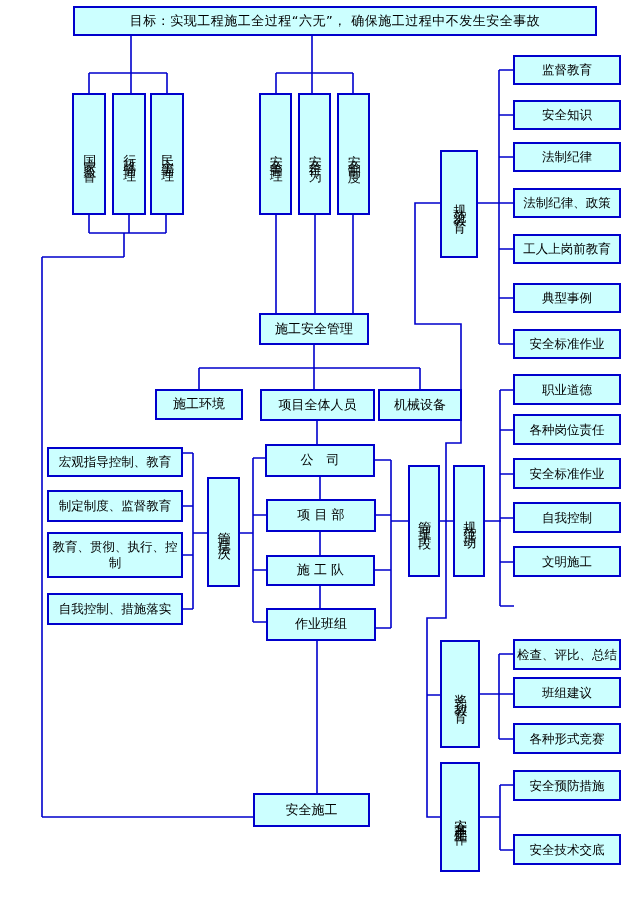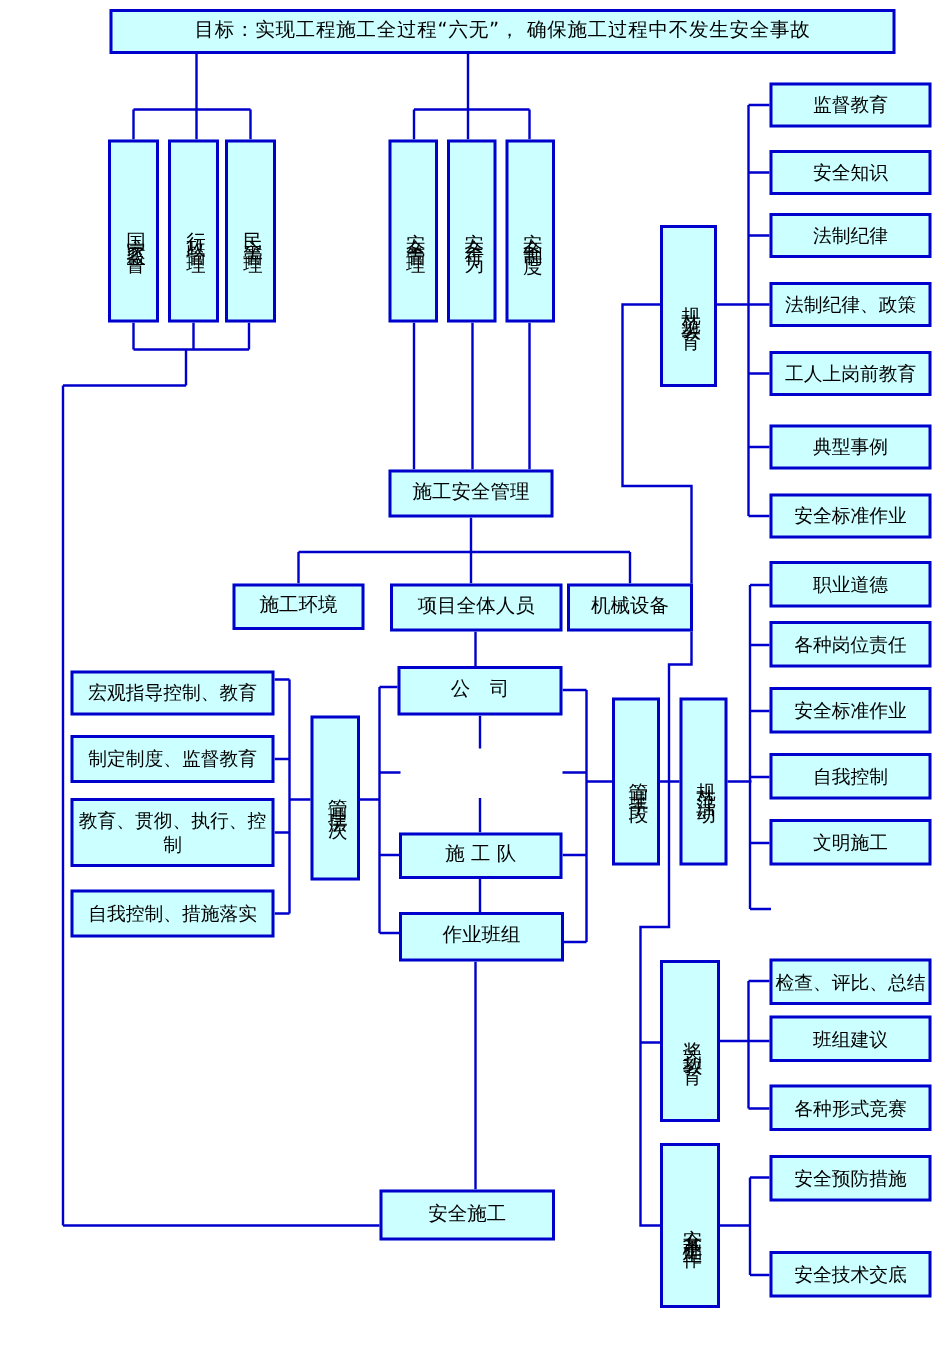--- a/index.html
+++ b/index.html
@@ -52,20 +52,21 @@
   <div class="box vbox" style="left:298px;top:93px;width:33px;height:122px">安全行为</div>
   <div class="box vbox" style="left:337px;top:93px;width:33px;height:122px">安全制度</div>
 
   <div class="box" style="left:259px;top:313px;width:110px;height:32px">施工安全管理</div>
 
   <div class="box" style="left:155px;top:389px;width:88px;height:31px">施工环境</div>
   <div class="box" style="left:260px;top:389px;width:115px;height:32px">项目全体人员</div>
   <div class="box" style="left:378px;top:389px;width:84px;height:32px">机械设备</div>
 
   <div class="box" style="left:265px;top:444px;width:110px;height:33px">公　司</div>
+  <div class="box" style="left:266px;top:499px;width:110px;height:33px">项 目 部</div>
   <div class="box" style="left:266px;top:555px;width:109px;height:31px">施 工 队</div>
   <div class="box" style="left:266px;top:608px;width:110px;height:33px">作业班组</div>
 
   <div class="box vbox" style="left:207px;top:477px;width:33px;height:110px">管理层次</div>
 
   <div class="box note" style="left:47px;top:447px;width:136px;height:30px">宏观指导控制、教育</div>
   <div class="box note" style="left:47px;top:490px;width:136px;height:32px">制定制度、监督教育</div>
   <div class="box note" style="left:47px;top:532px;width:136px;height:46px">教育、贯彻、执行、控制</div>
   <div class="box note" style="left:47px;top:593px;width:136px;height:32px">自我控制、措施落实</div>
 

